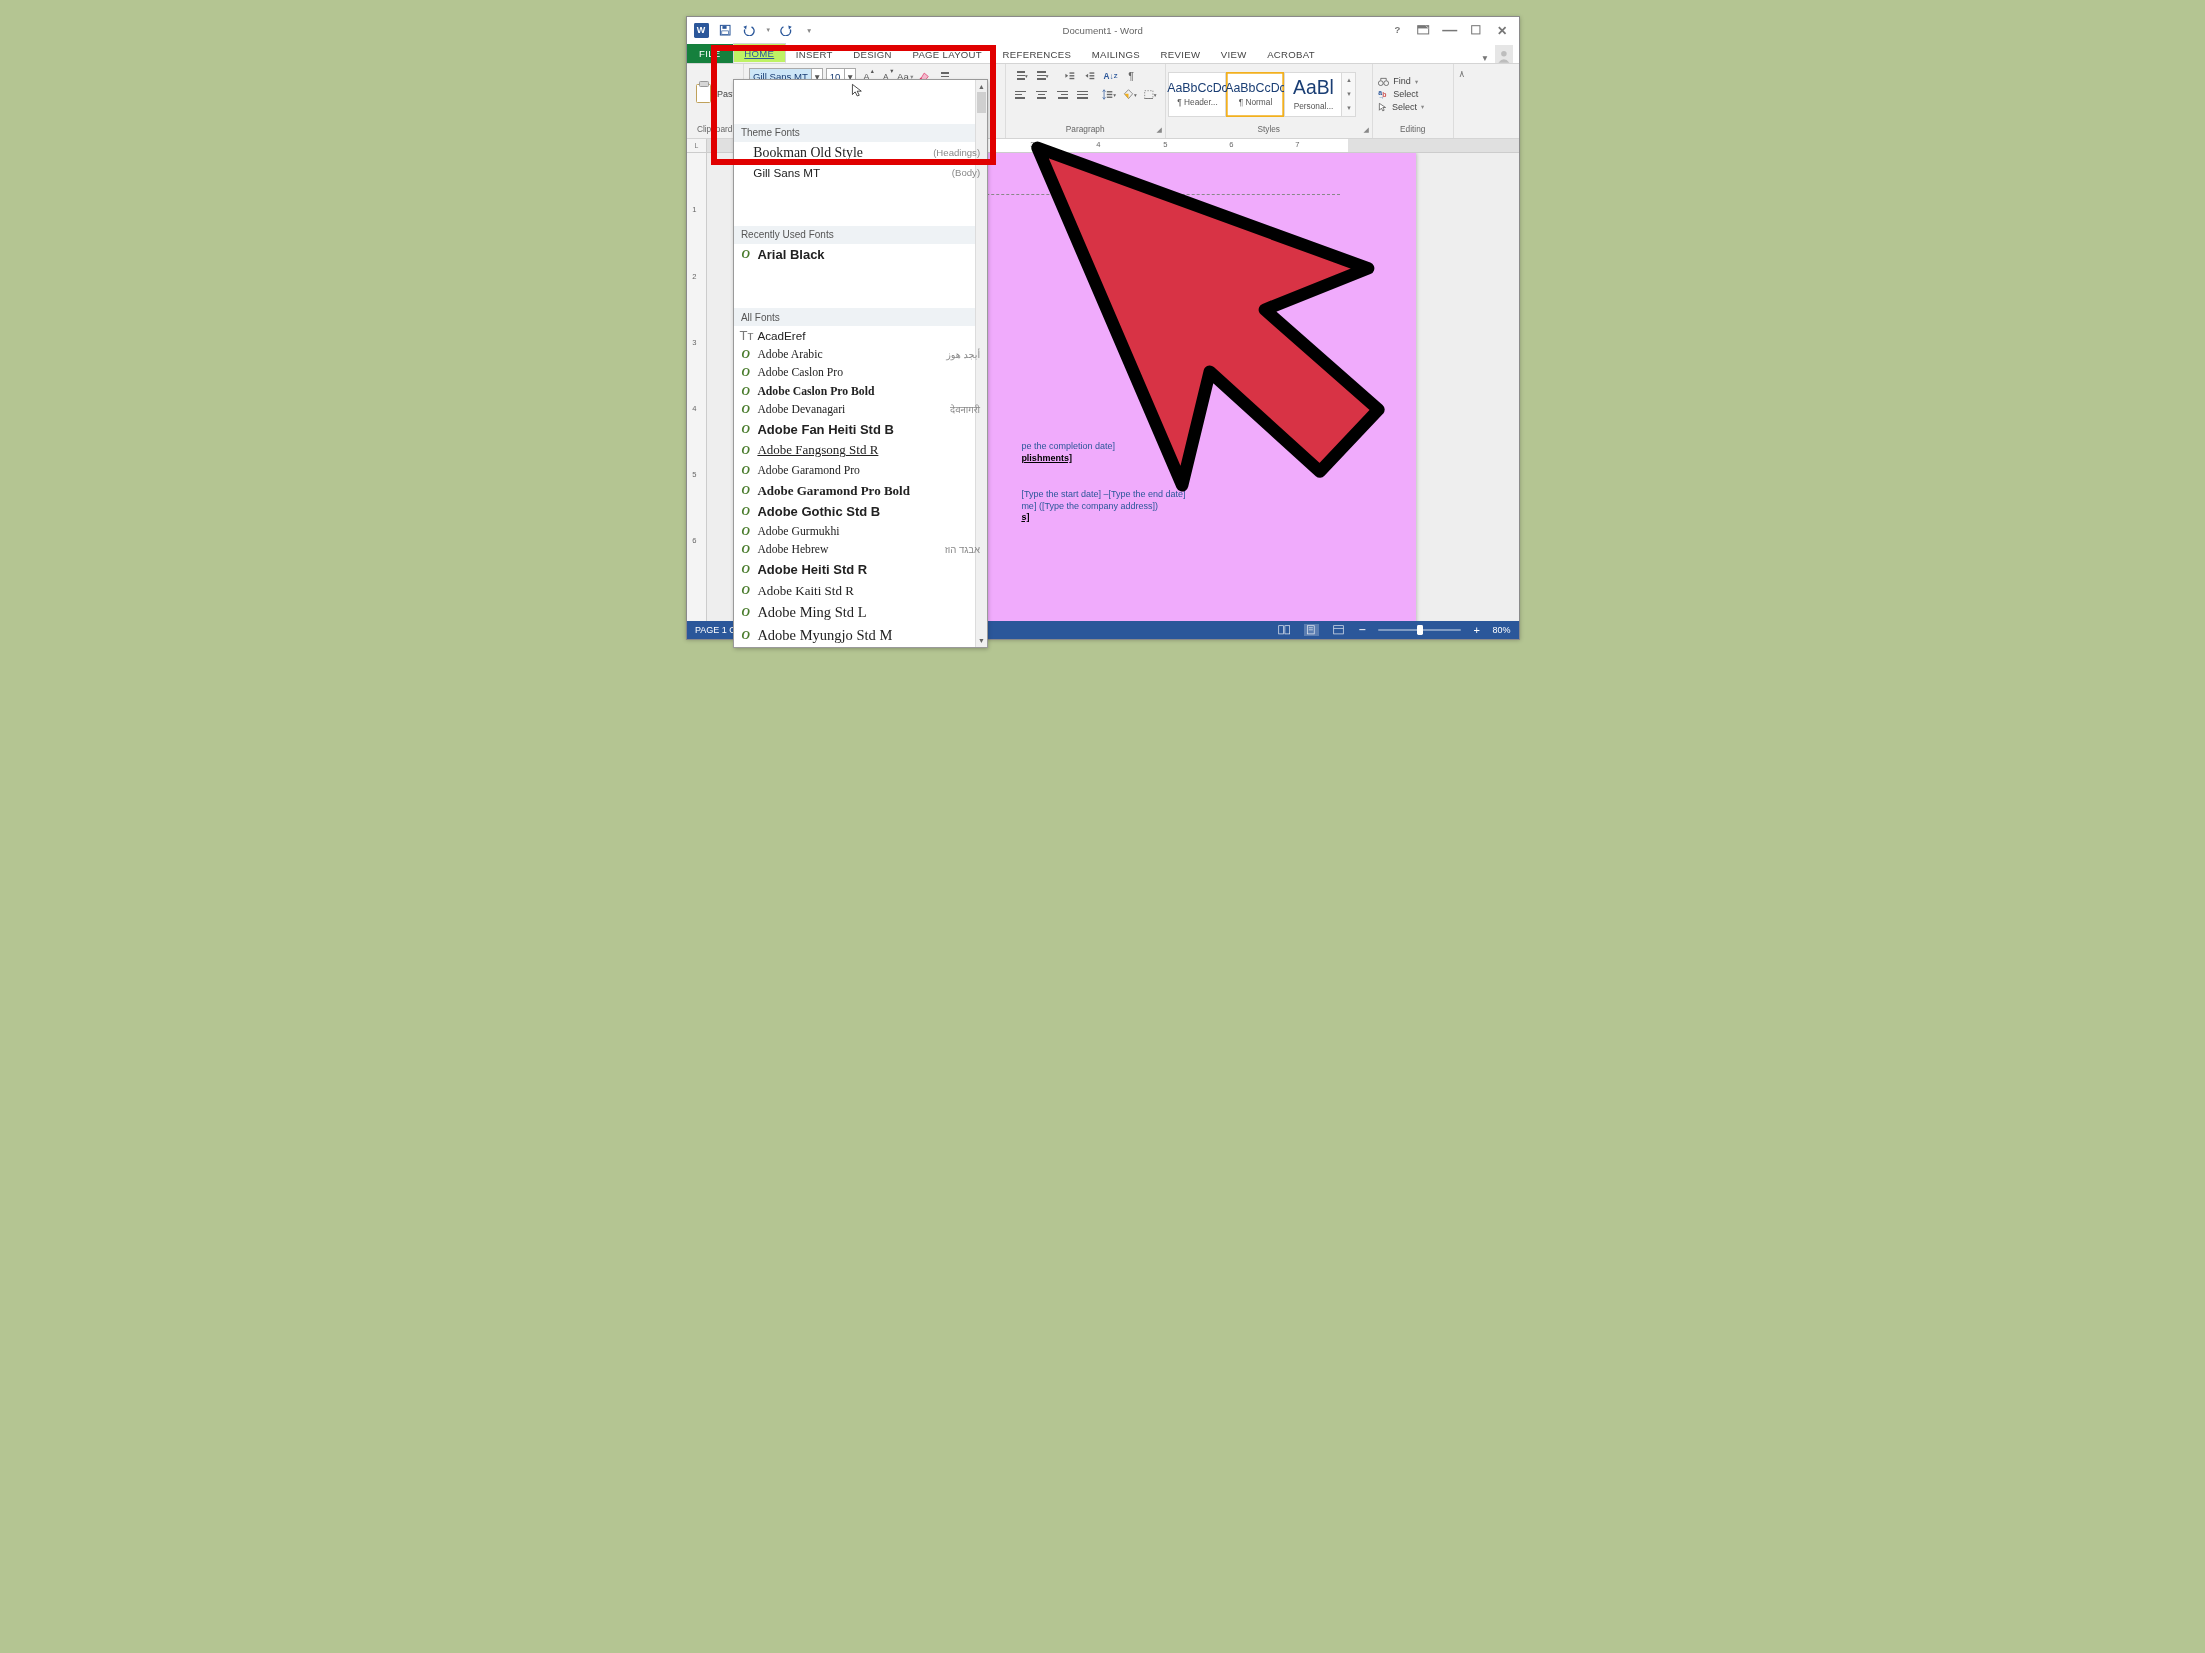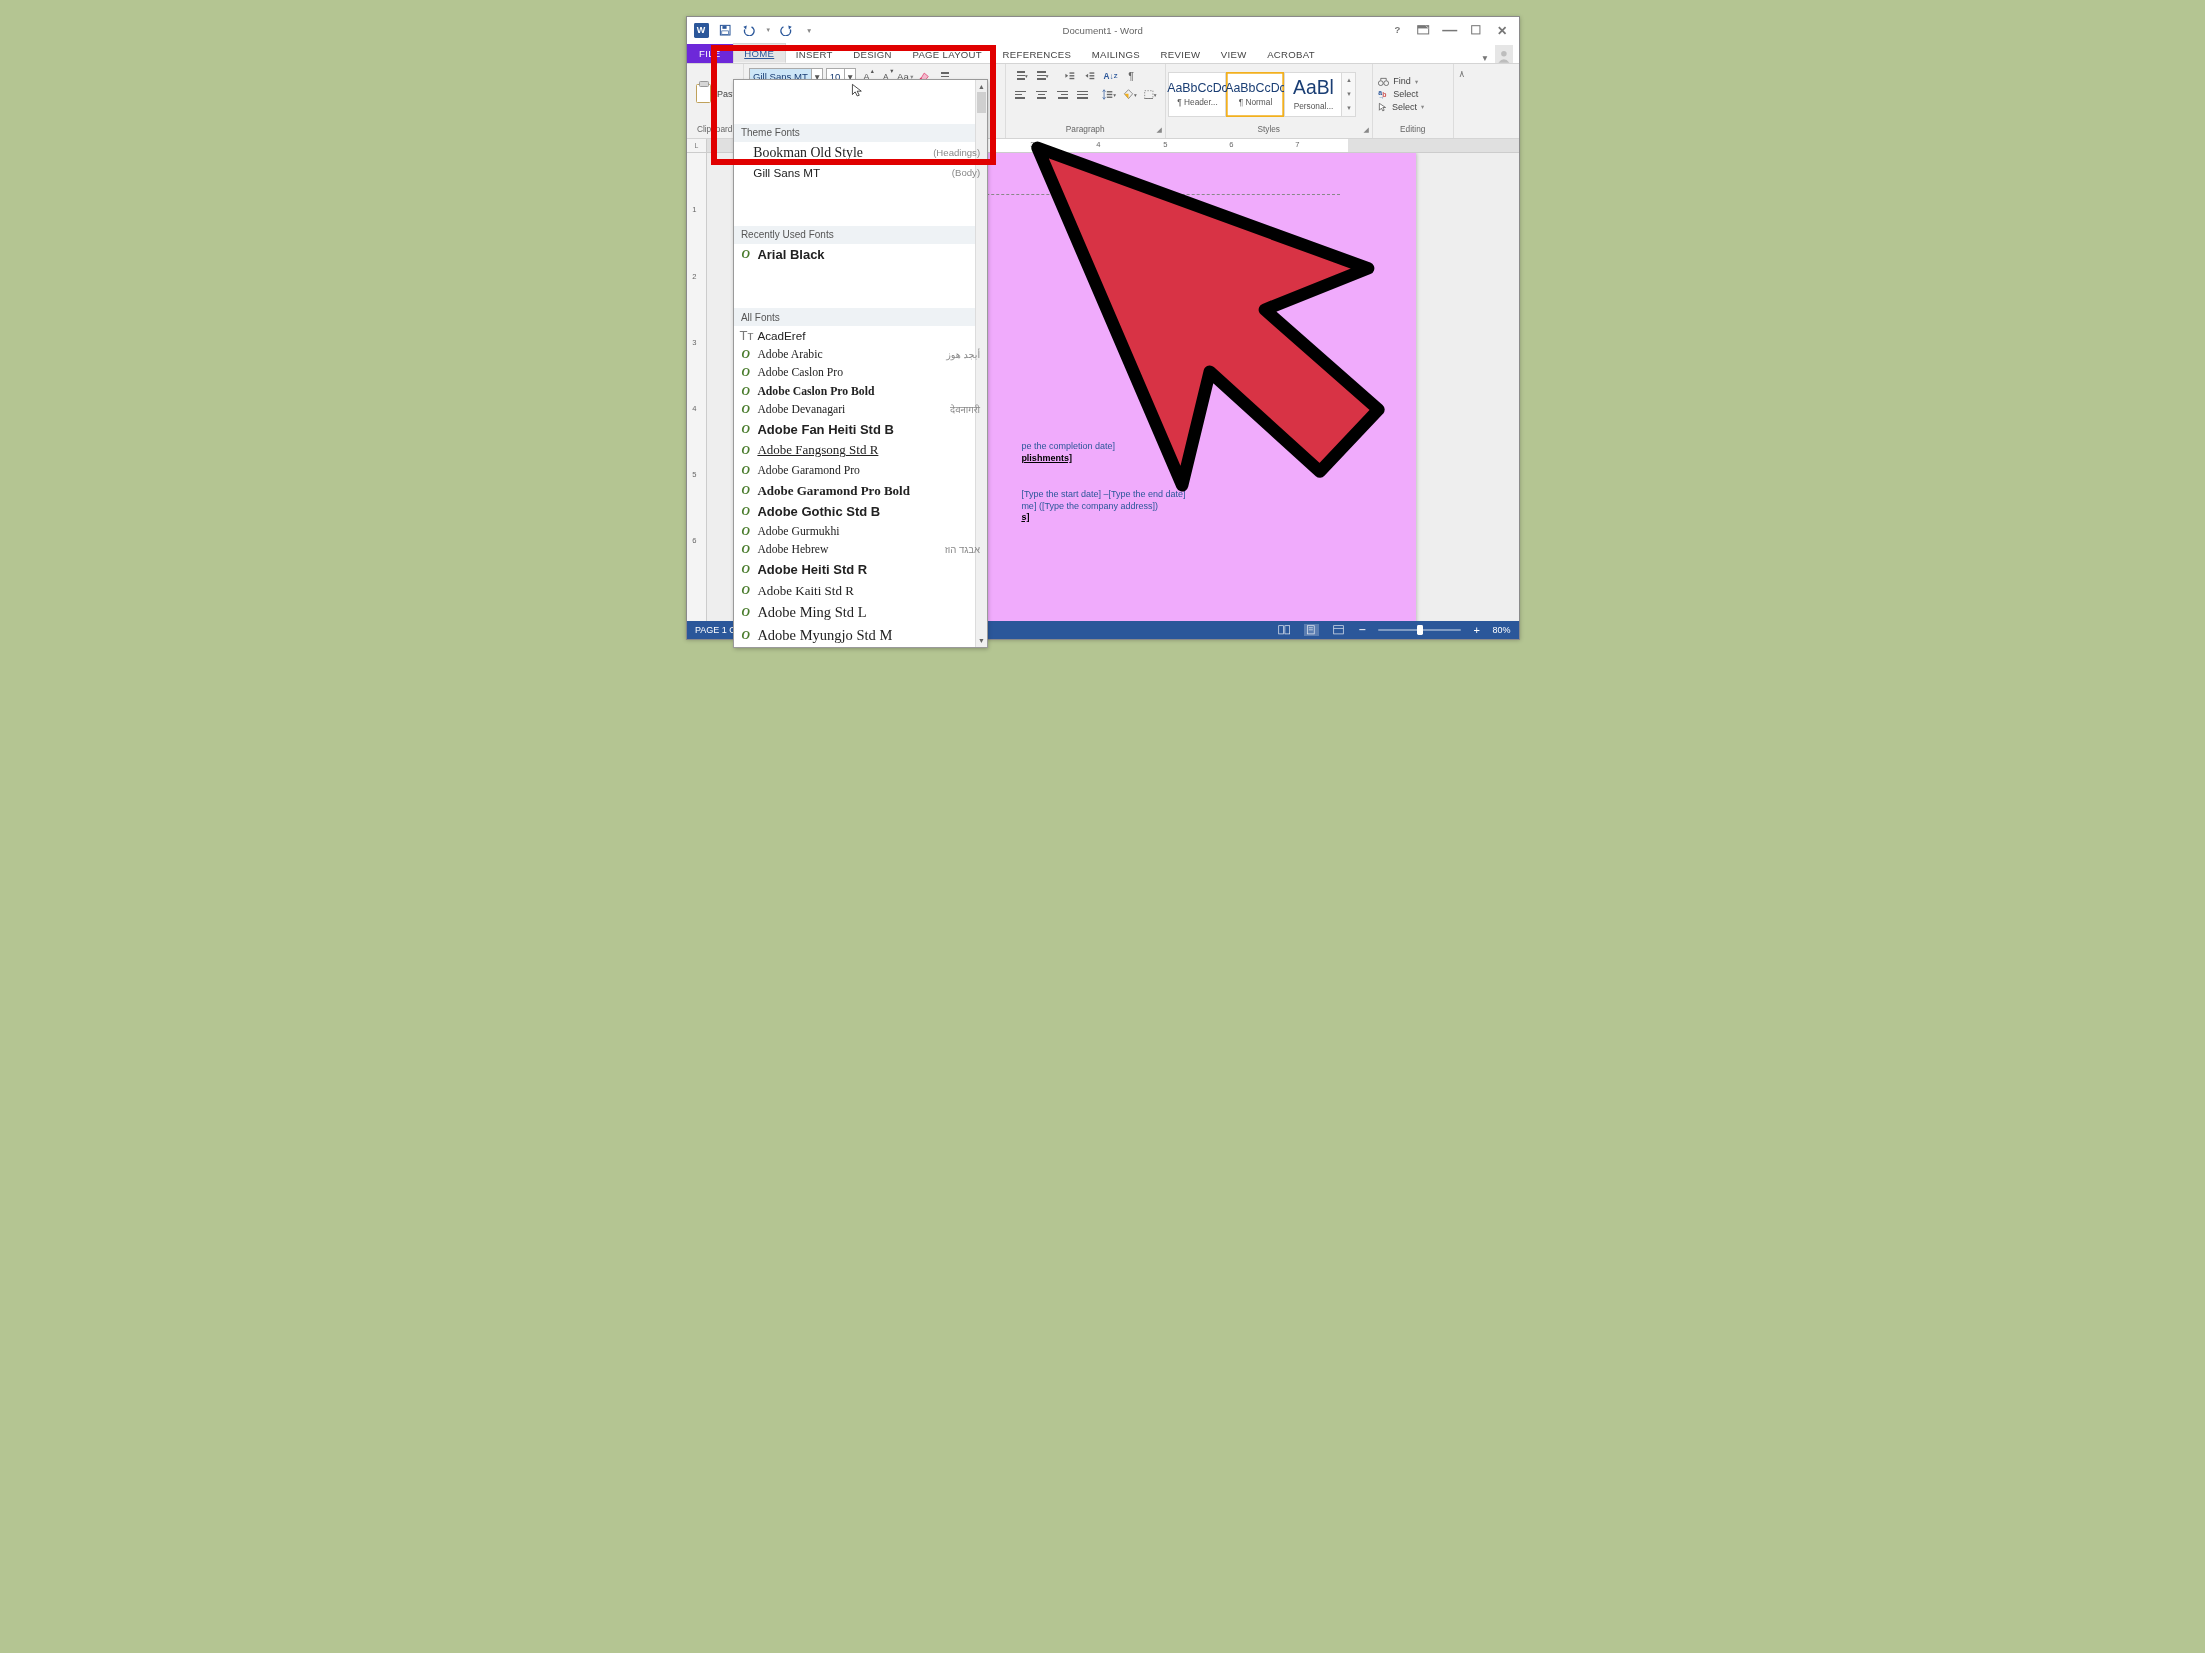--- a/index.html
+++ b/index.html
@@ -12,22 +12,22 @@
   .word-icon{width:15px;height:15px;background:#2b579a;border-radius:1.4px;position:relative;display:flex;align-items:center;justify-content:center;color:#fff;font-weight:bold;font-size:9px;}
   .word-icon::after{content:"W";}
   .qat svg{display:block}
   .qat-btn{width:16.5px;height:16.5px;display:flex;align-items:center;justify-content:center;color:#2b579a;}
   .title-text{position:absolute;left:0;right:0;text-align:center;color:#666;font-size:9.6px;pointer-events:none;}
   .sysbtns{margin-left:auto;display:flex;align-items:center;gap:12.4px;padding-right:9.6px;color:#777;}
   .sysbtns .sb{width:13.8px;height:13.8px;display:flex;align-items:center;justify-content:center;font-weight:bold;}
   
   .tabs{height:20px;display:flex;align-items:flex-end;background:#fff;padding-right:5.5px;}
   .tab{padding:3.4px 10.3px;color:#444;font-size:9.6px;letter-spacing:0.3px;}
-  .tab.file{background:#6d28d9;color:#fff;padding:4.1px 12.4px;}
-  .tab.active{color:#2b579a;border:0.7px solid #d4d4d4;border-bottom:0.7px solid #f1f1f1;background:#e5e5e5;text-decoration:underline;}
+  .tab.file{background:#15803d;color:#fff;padding:4.1px 12.4px;}
+  .tab.active{color:#2b579a;border:0.7px solid #d4d4d4;border-bottom:0.7px solid #f1f1f1;background:#bef264;text-decoration:underline;}
   .tabs .spacer{flex:1;}
   .tabs .collapse{width:12.4px;color:#777;text-align:center;}
   .account-icon{width:18px;height:18px;background:#e6e6e6;margin-left:4.1px;display:flex;align-items:flex-end;justify-content:center;}
   .account-icon svg{display:block}
   
   .ribbon{height:76px;background:#f1f1f1;border-top:0.7px solid #d4d4d4;border-bottom:0.7px solid #d4d4d4;display:flex;}
   .group{border-right:0.7px solid #dcdcdc;display:flex;flex-direction:column;position:relative;}
   .group-label{height:13.8px;font-size:8.3px;color:#666;text-align:center;position:relative;}
   .group-label .launcher{position:absolute;right:2.8px;top:1.4px;font-size:6.9px;color:#888;}
   .group-body{flex:1;display:flex;align-items:center;padding:2.8px 5.5px;gap:4.1px;}

